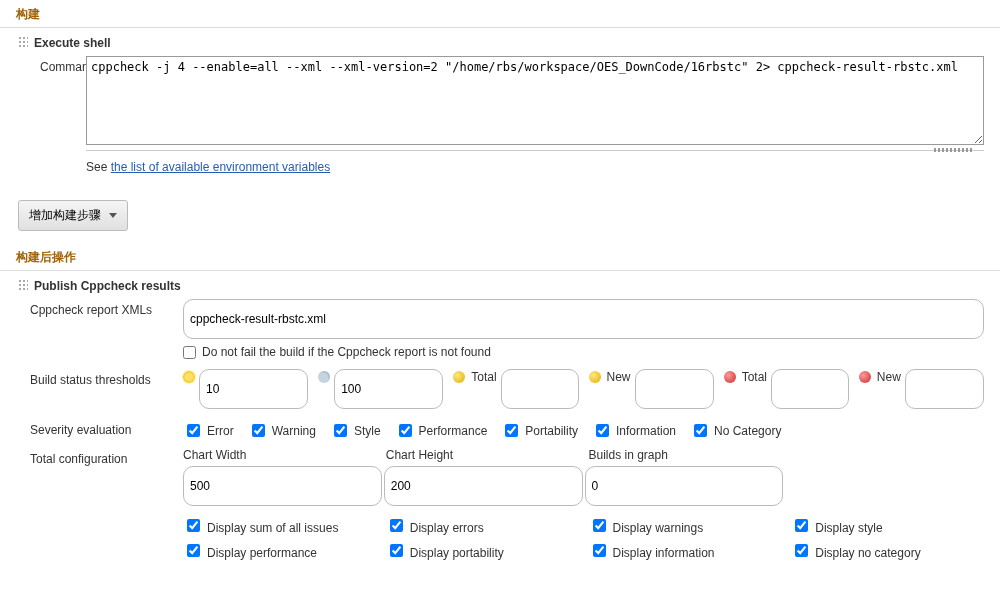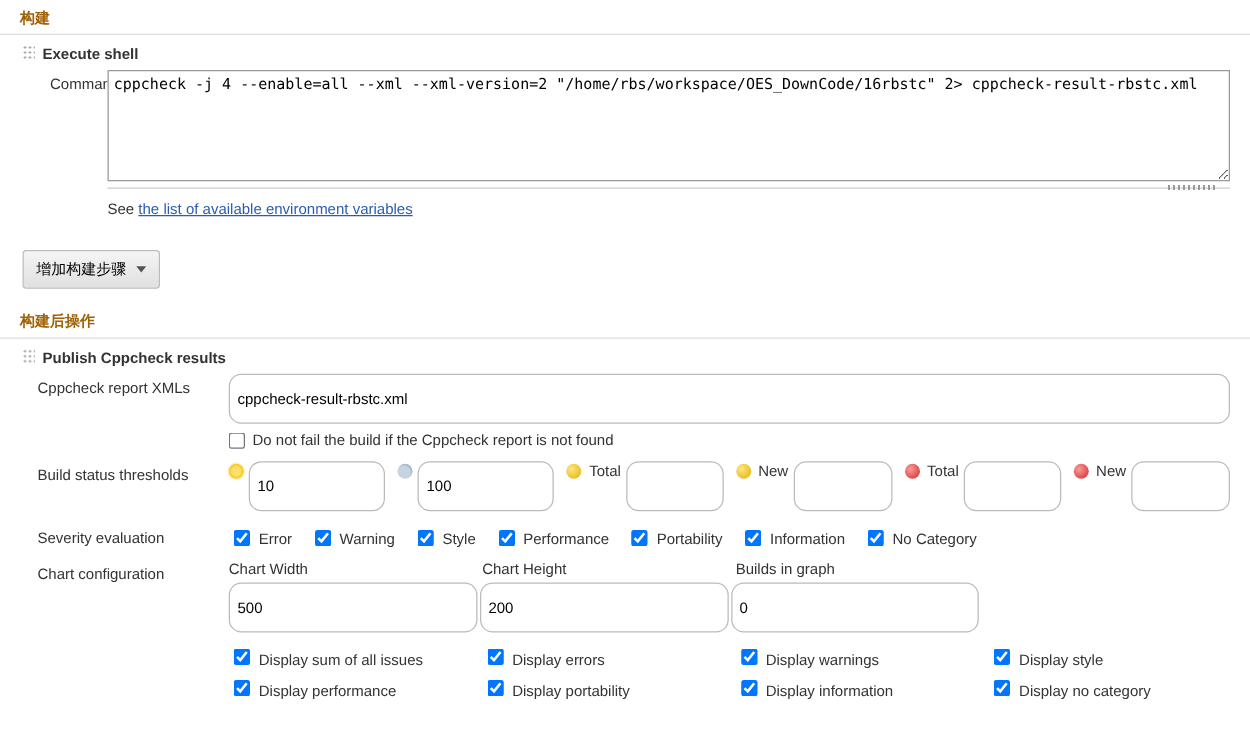--- a/index.html
+++ b/index.html
@@ -298,21 +298,21 @@
           </label>
         <label class="sev-item">
             <input type="checkbox" checked="" style="">
             <span>No Category</span>
           </label>
       </div>
     </div>
   </div>
 
   <div class="form-row" style="margin-top:8px;">
-    <div class="label-col">Chart configuration</div>
+    <div class="label-col">Total configuration</div>
     <div class="field-col">
       <div class="graph-labels">
         <div class="graph-label-cell">Chart Width</div>
         <div class="graph-label-cell">Chart Height</div>
         <div class="graph-label-cell">Builds in graph</div>
         <div class="graph-label-cell"></div>
       </div>
       <div class="graph-inputs">
         <div class="graph-input-cell"><input type="text" value="500" style=""></div>
         <div class="graph-input-cell"><input type="text" value="200" style=""></div>

